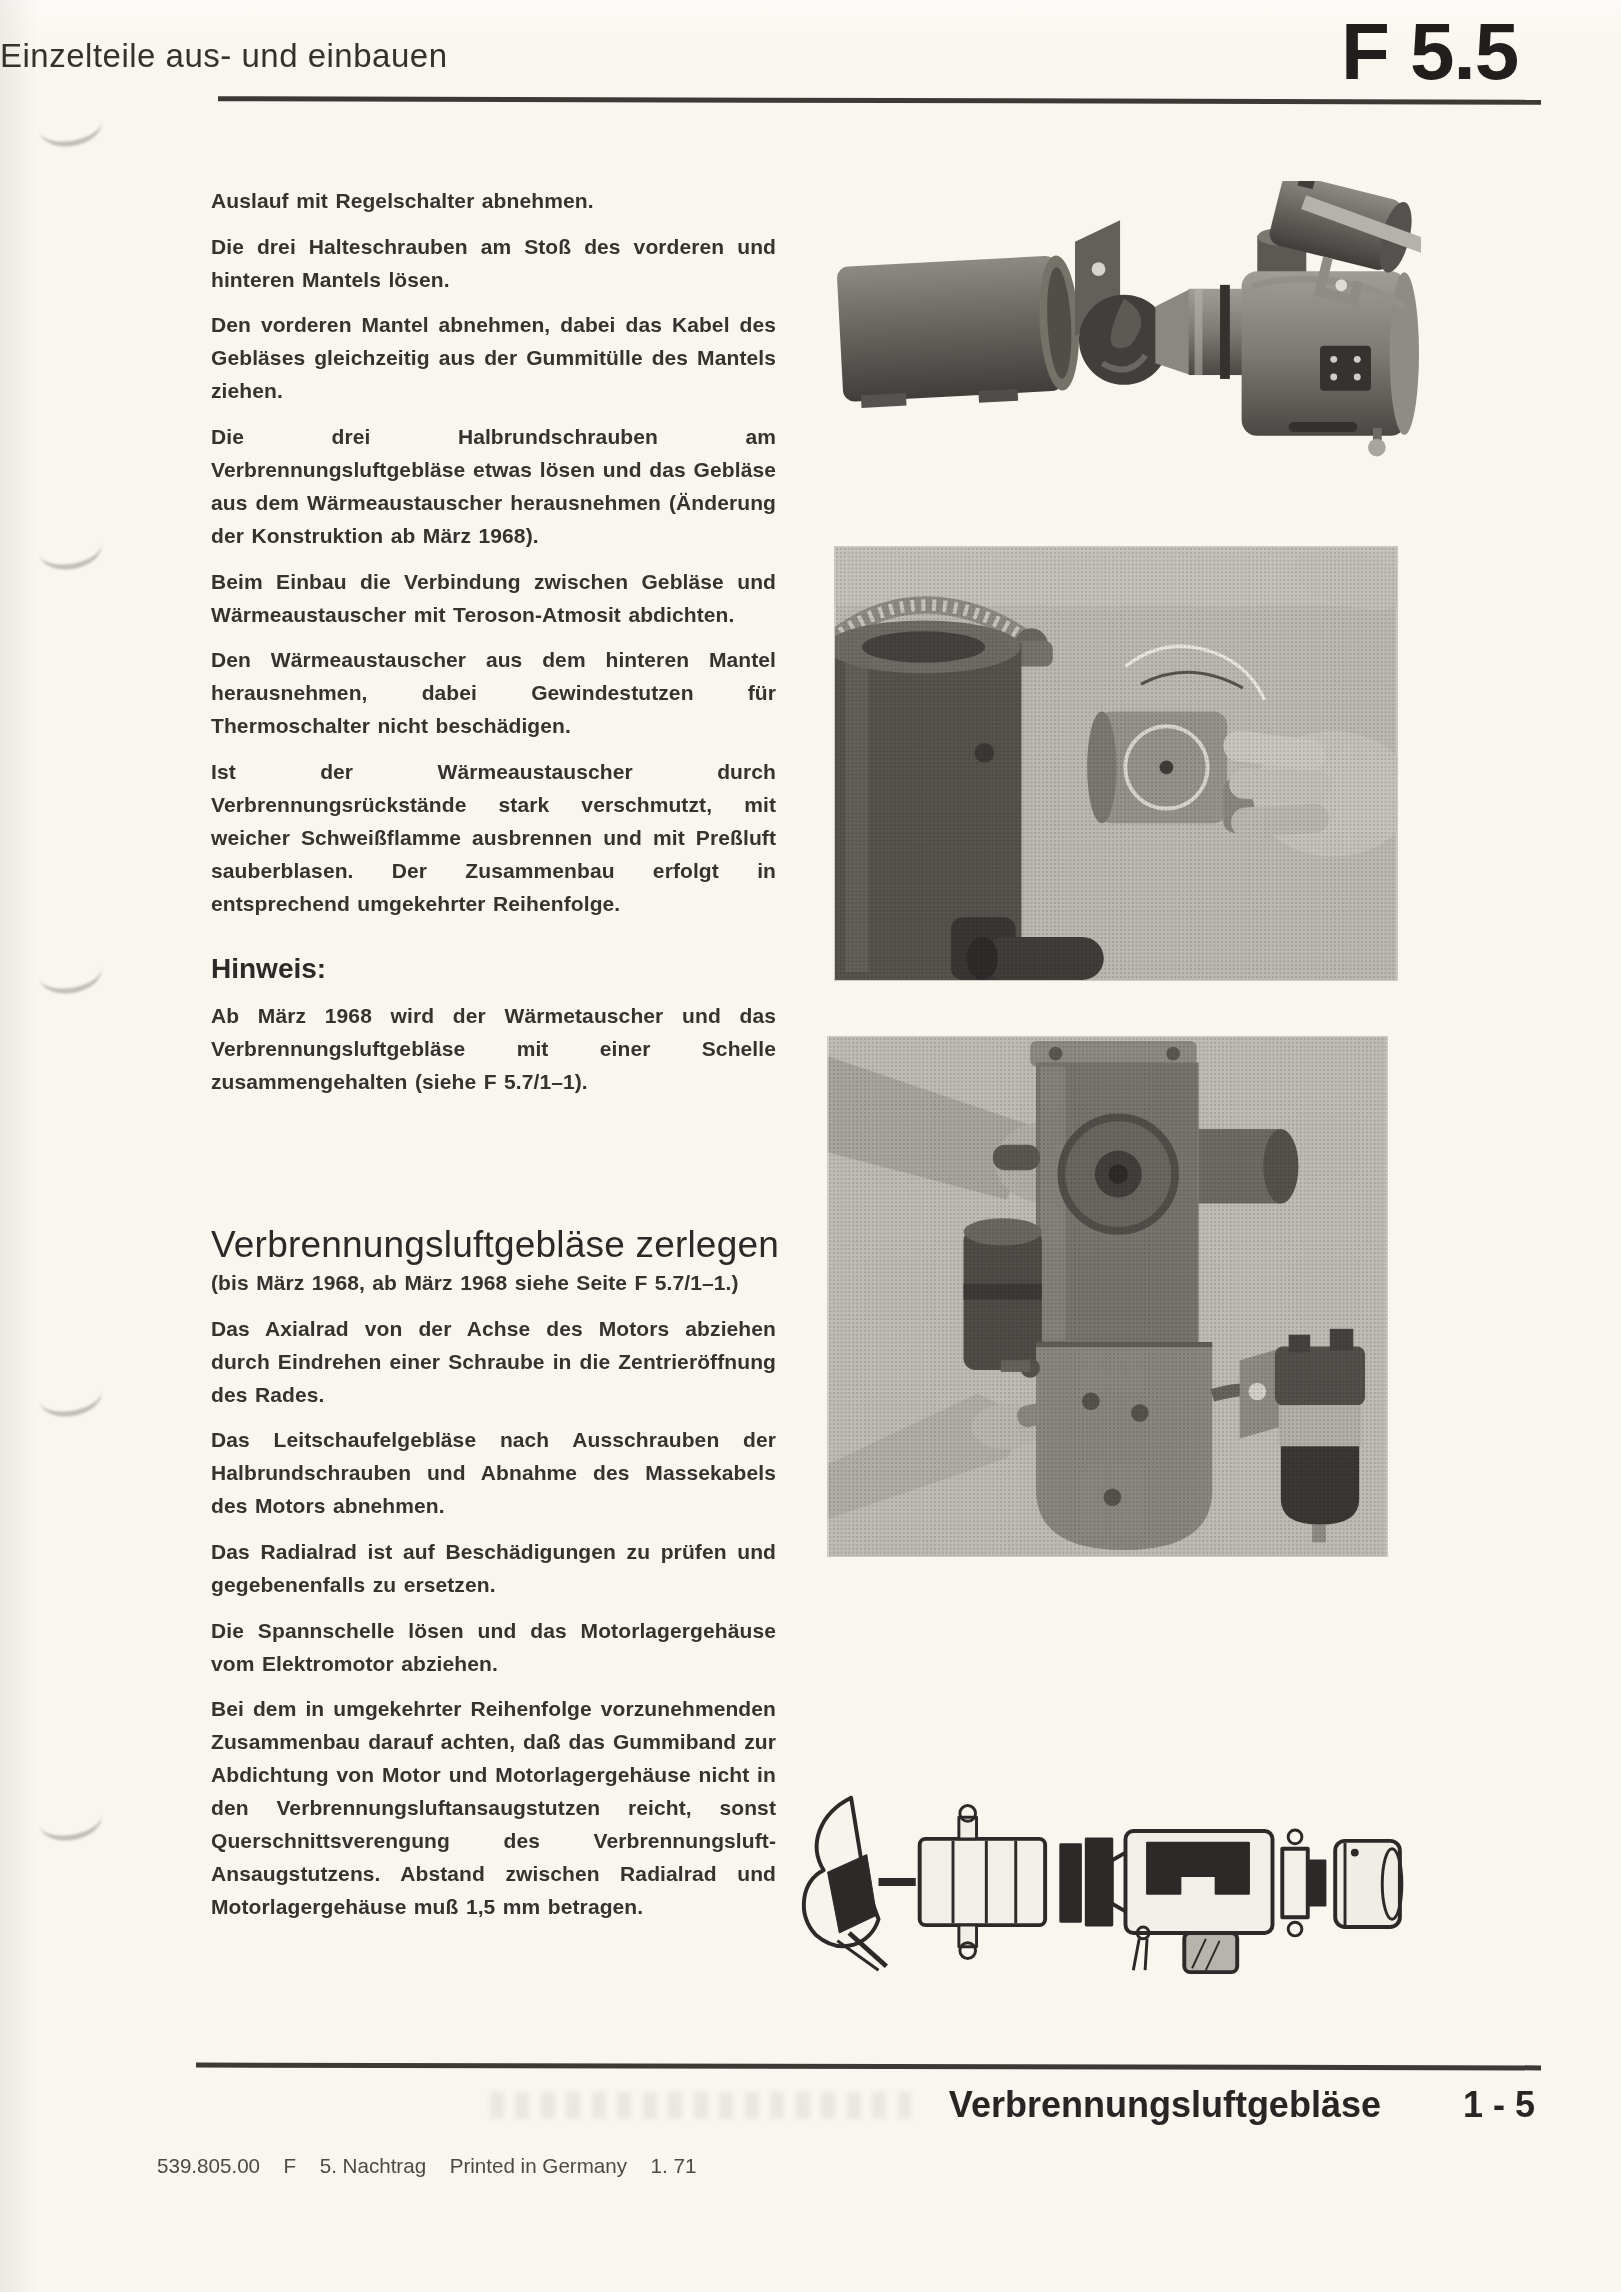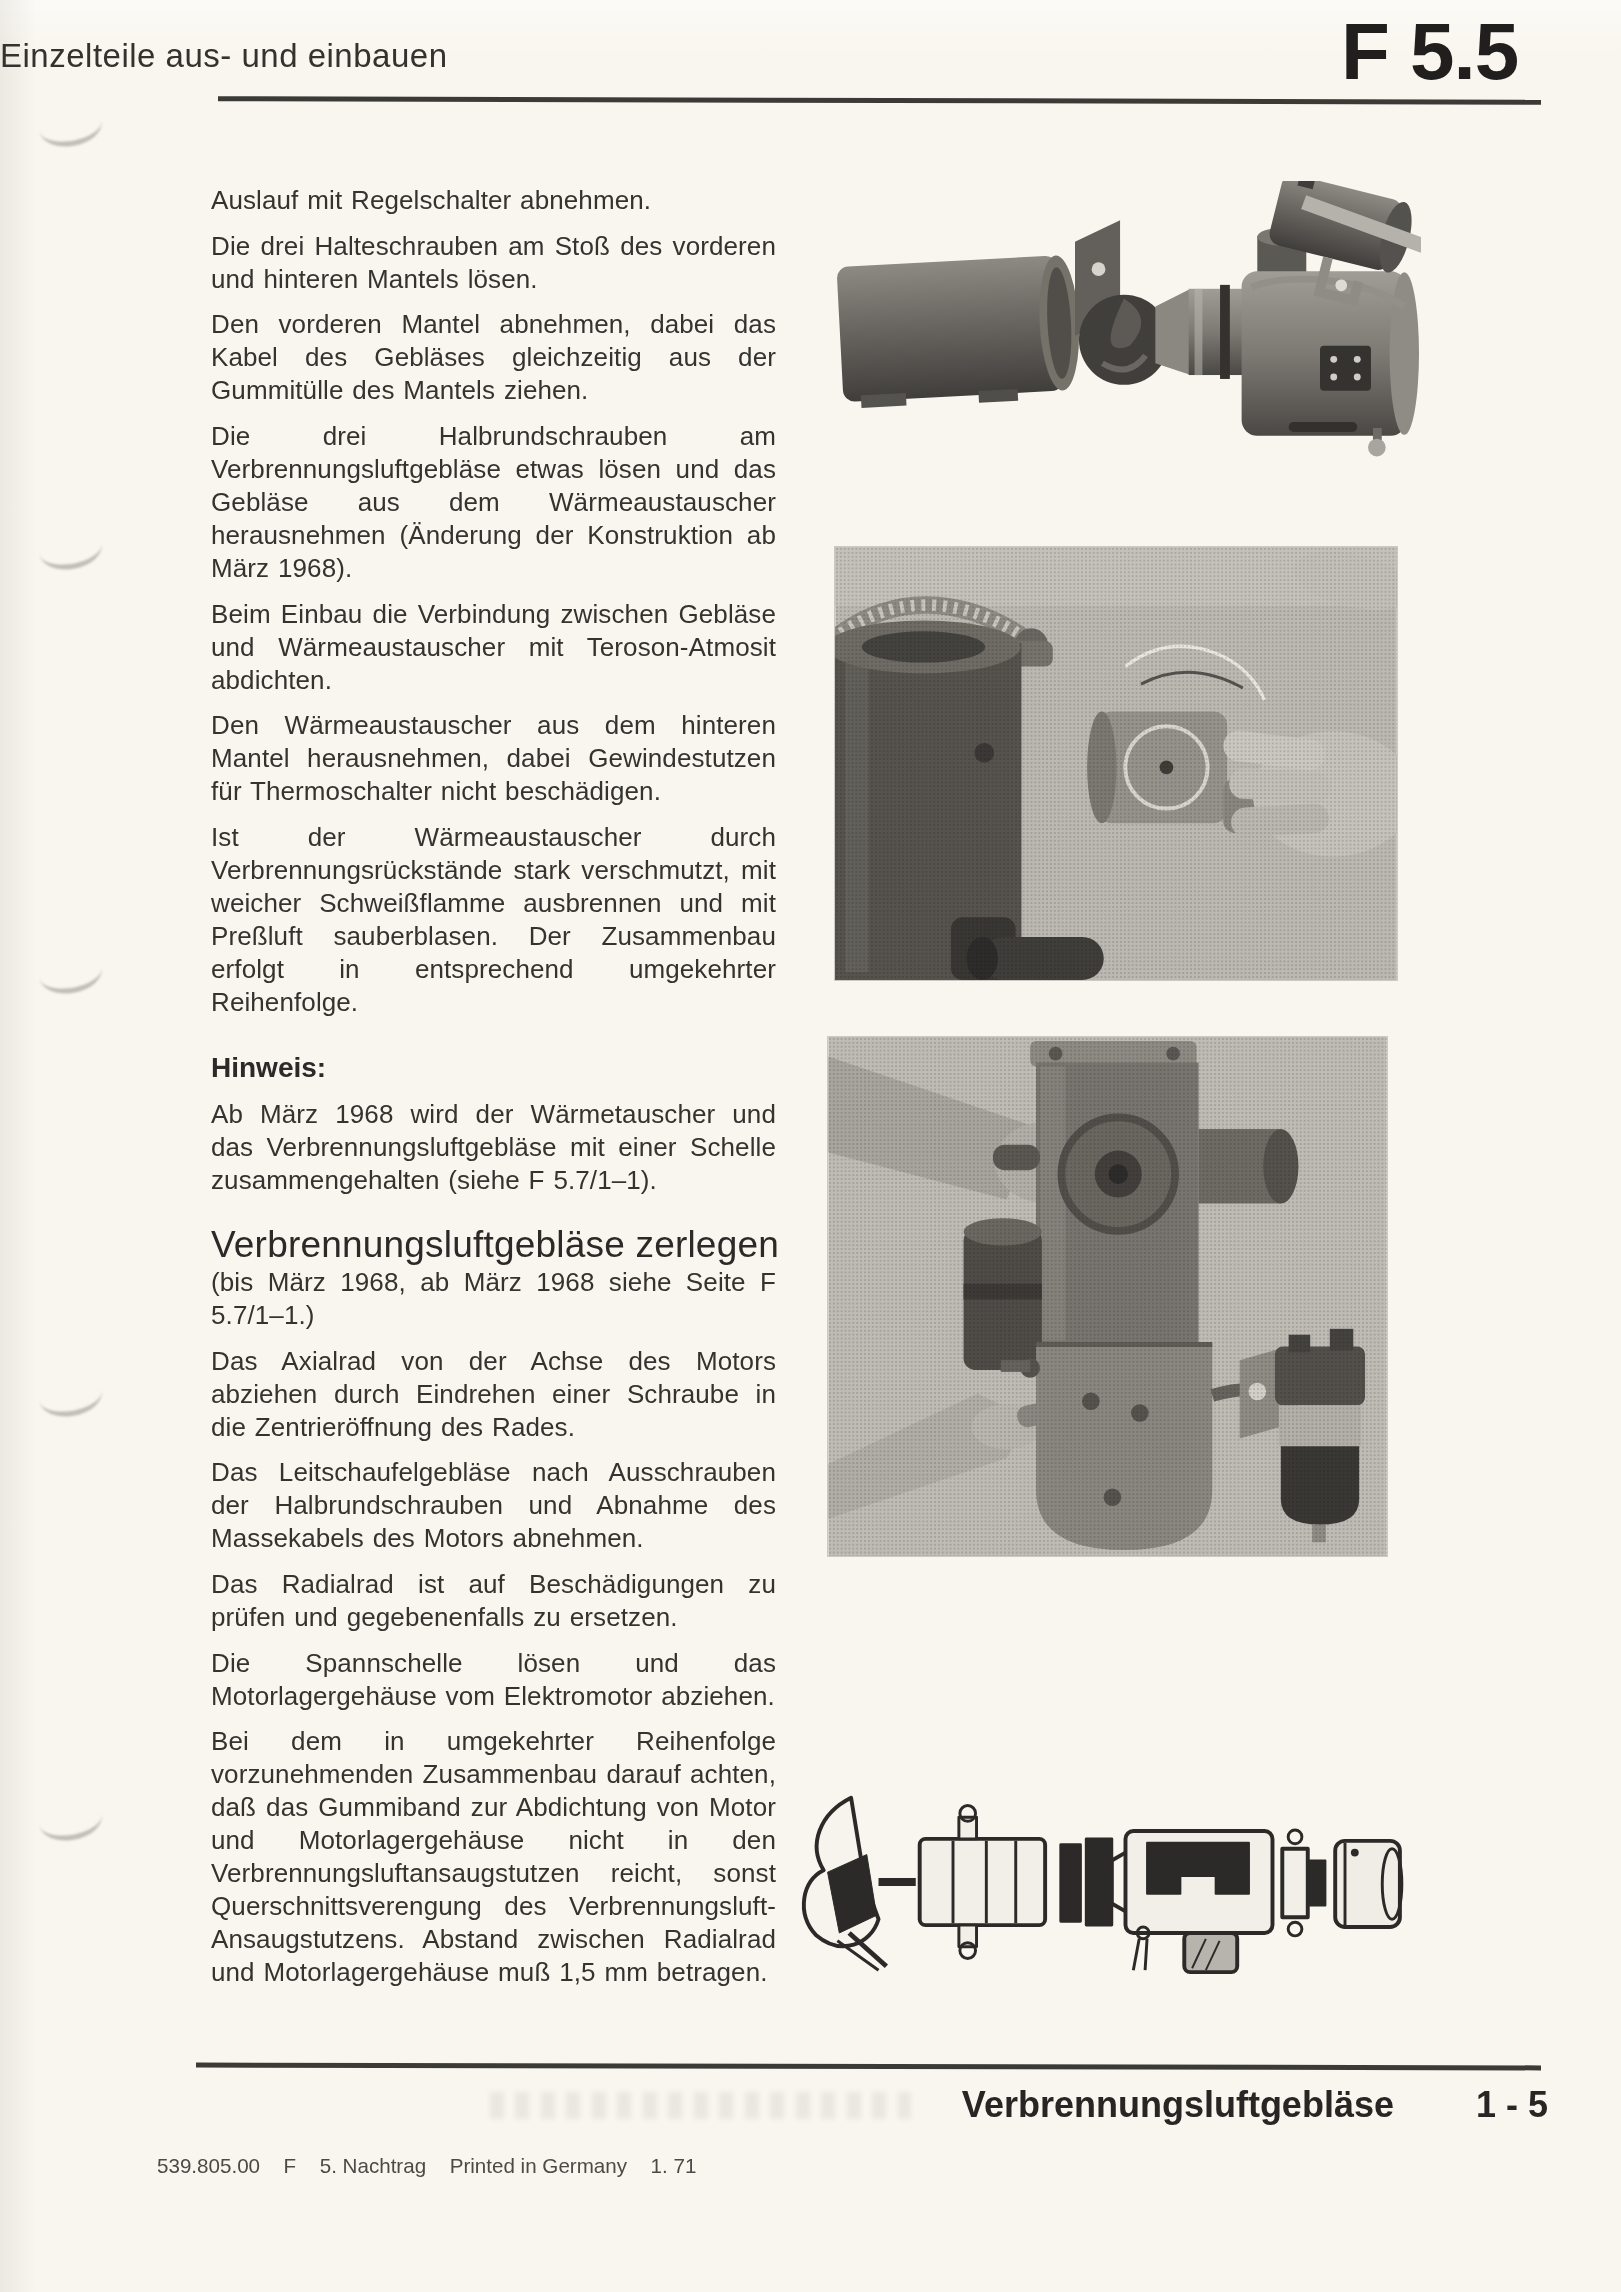--- a/index.html
+++ b/index.html
@@ -17,30 +17,30 @@
     font-size:33px; letter-spacing:0.5px; color:#33322f;}
   .hdr-code{position:absolute; top:5.9px; left:1341px; width:196px;
     font-size:80px; font-weight:900; letter-spacing:-1px; color:#201f1d;}
   .hdr-rule{position:absolute; top:98px; left:218px; width:1323px; height:4.9px;
     background:#3b3a37; transform:rotate(.15deg);}
   
   .col{position:absolute; left:211px; width:565px; text-align:justify;
     hyphens:auto; -webkit-hyphens:auto;}
   .colA{top:184px;}
   .colB{top:1223px;}
-  .col p{margin:0 0 12.7px 0; font-size:26px; line-height:33px; letter-spacing:0.1px;
-    word-spacing:1.5px; color:#343330;}
+  .col p{margin:0 0 12.7px 0; font-size:21px; line-height:33px; letter-spacing:0.1px;
+    word-spacing:1.5px; color:#343330;font-weight:bold;}
   .note-heading{font-weight:bold; font-size:28px; margin:33px 0 13.7px 0; color:#2b2a28;}
   .sec-heading{font-size:37px; line-height:43px; font-weight:400; color:#2b2a28;
     margin:0; white-space:nowrap; letter-spacing:0.2px;}
   .sec-sub{font-size:27.4px; line-height:33px; margin:0 0 45px 0;}
   
   .ft-rule{position:absolute; top:2064px; left:196px; width:1345px; height:4.9px;
     background:#3b3a37; transform:rotate(.12deg);}
-  .ft-row{position:absolute; top:2084px; left:13px; width:1535px; display:flex;
+  .ft-row{position:absolute; top:2084px; left:0; width:1535px; display:flex;
     justify-content:flex-end; align-items:baseline; gap:82px;
     font-size:36px; font-weight:bold; color:#272624;}
   .ghost-smudge{position:absolute; top:2092px; left:490px; width:421px; height:27.4px;
     background:repeating-linear-gradient(90deg,#6e6c66 0 13.7px, transparent 13.7px 25.5px);
     opacity:.10; filter:blur(2.9px);}
   .imprint{position:absolute; top:2154px; left:157px; font-size:20.6px; color:#4b4a47;
     display:flex; gap:0; align-items:baseline;}
   .imprint span{margin-right:23.5px;}
   
   .curl{position:absolute; left:39px; width:63px; height:35px;

